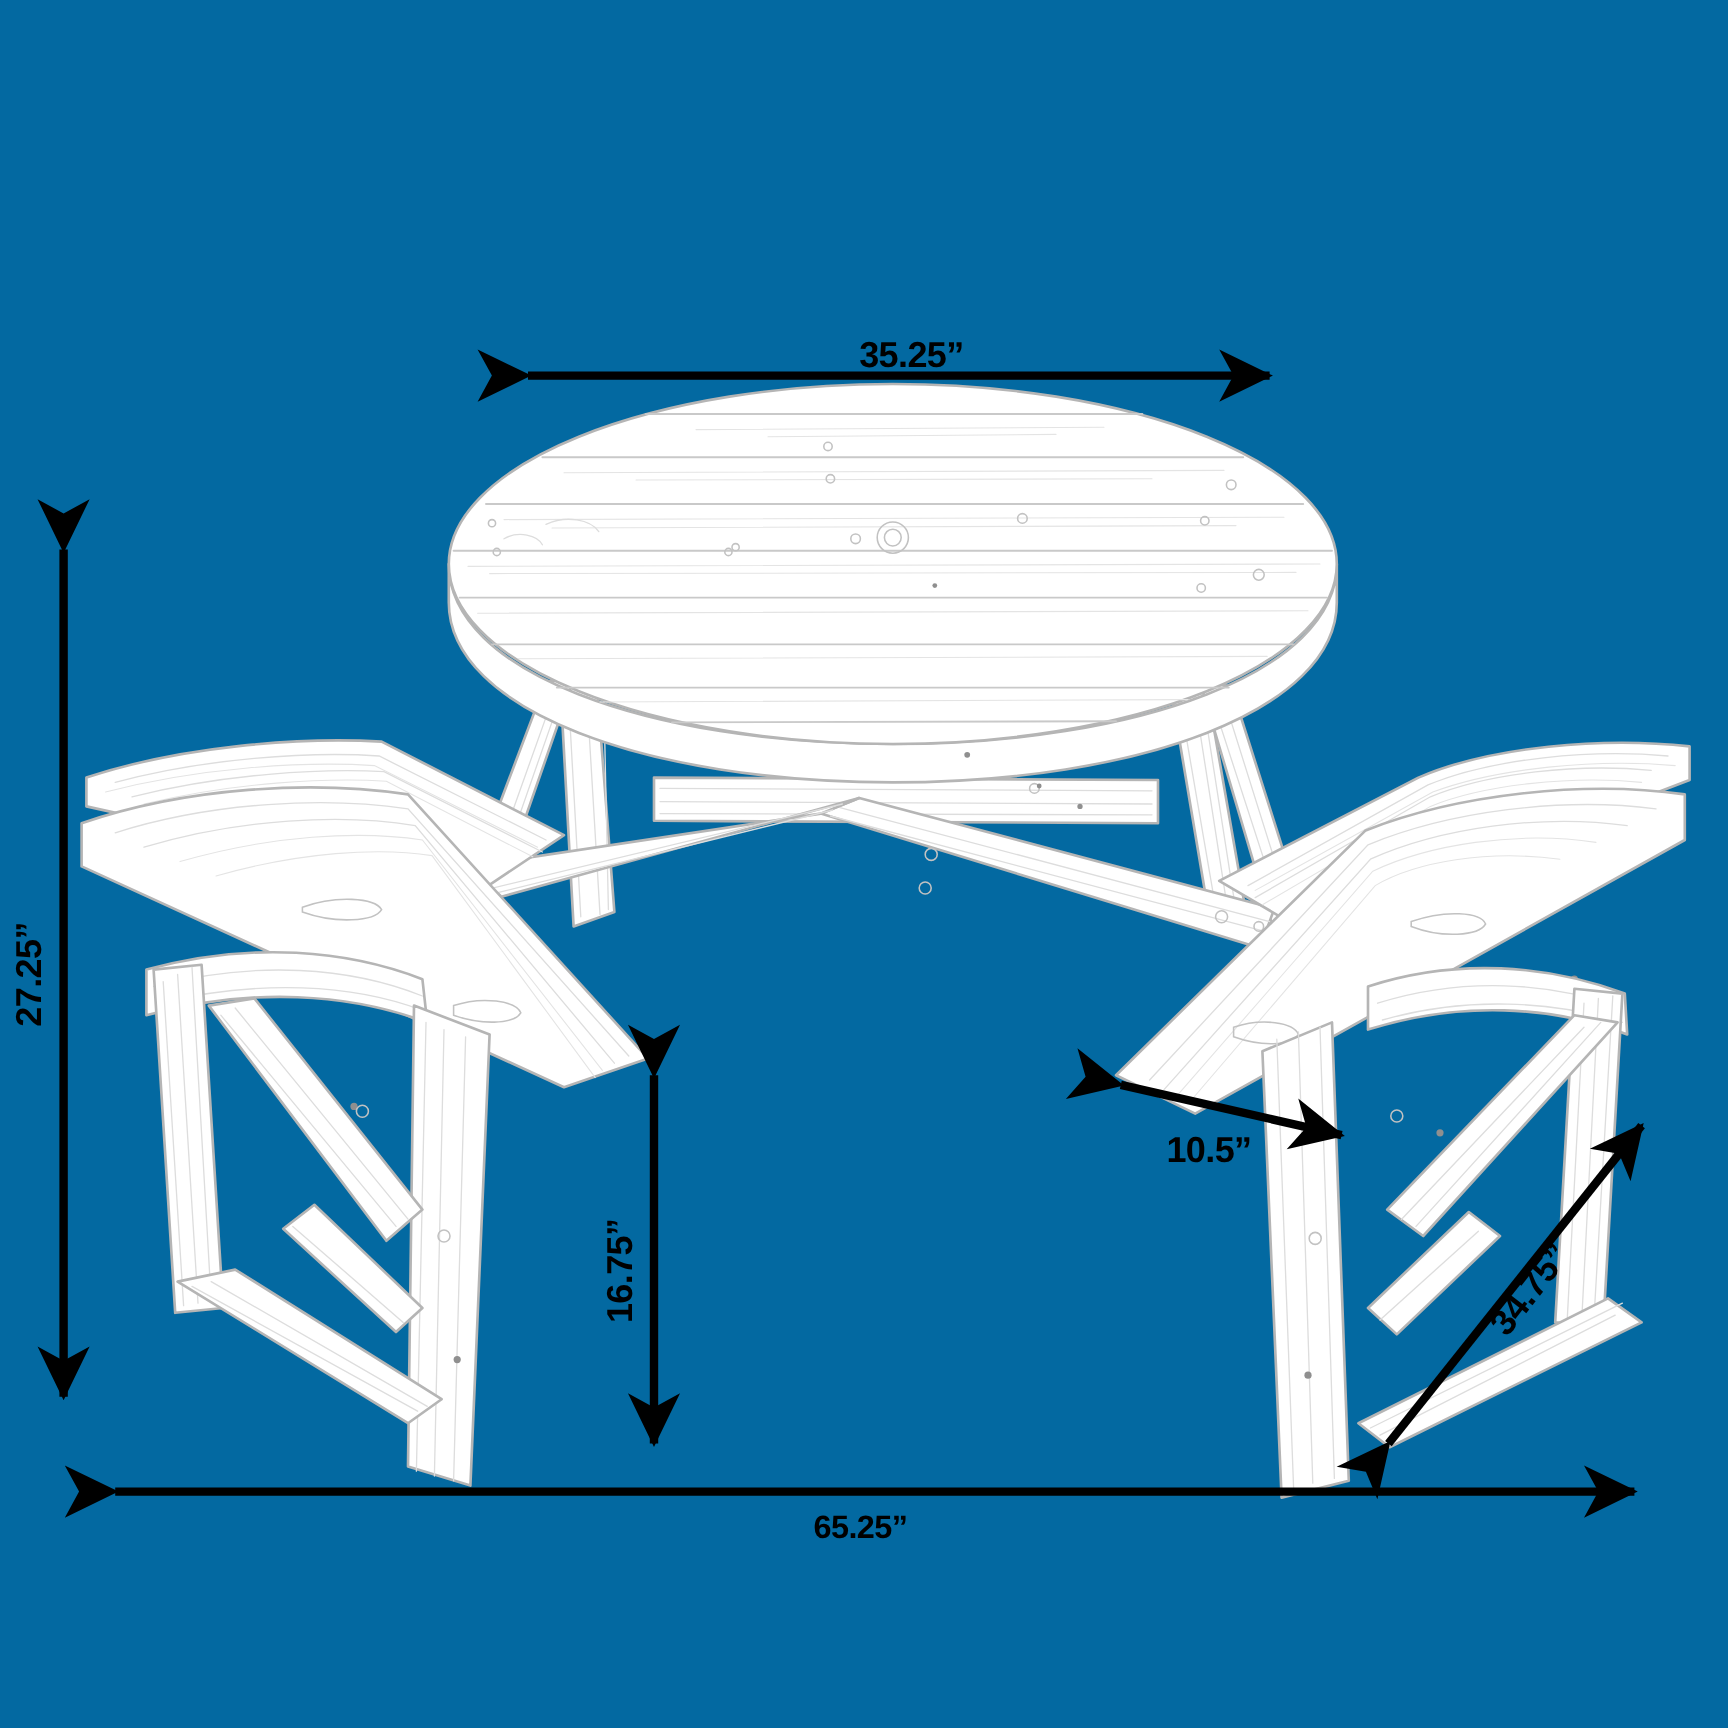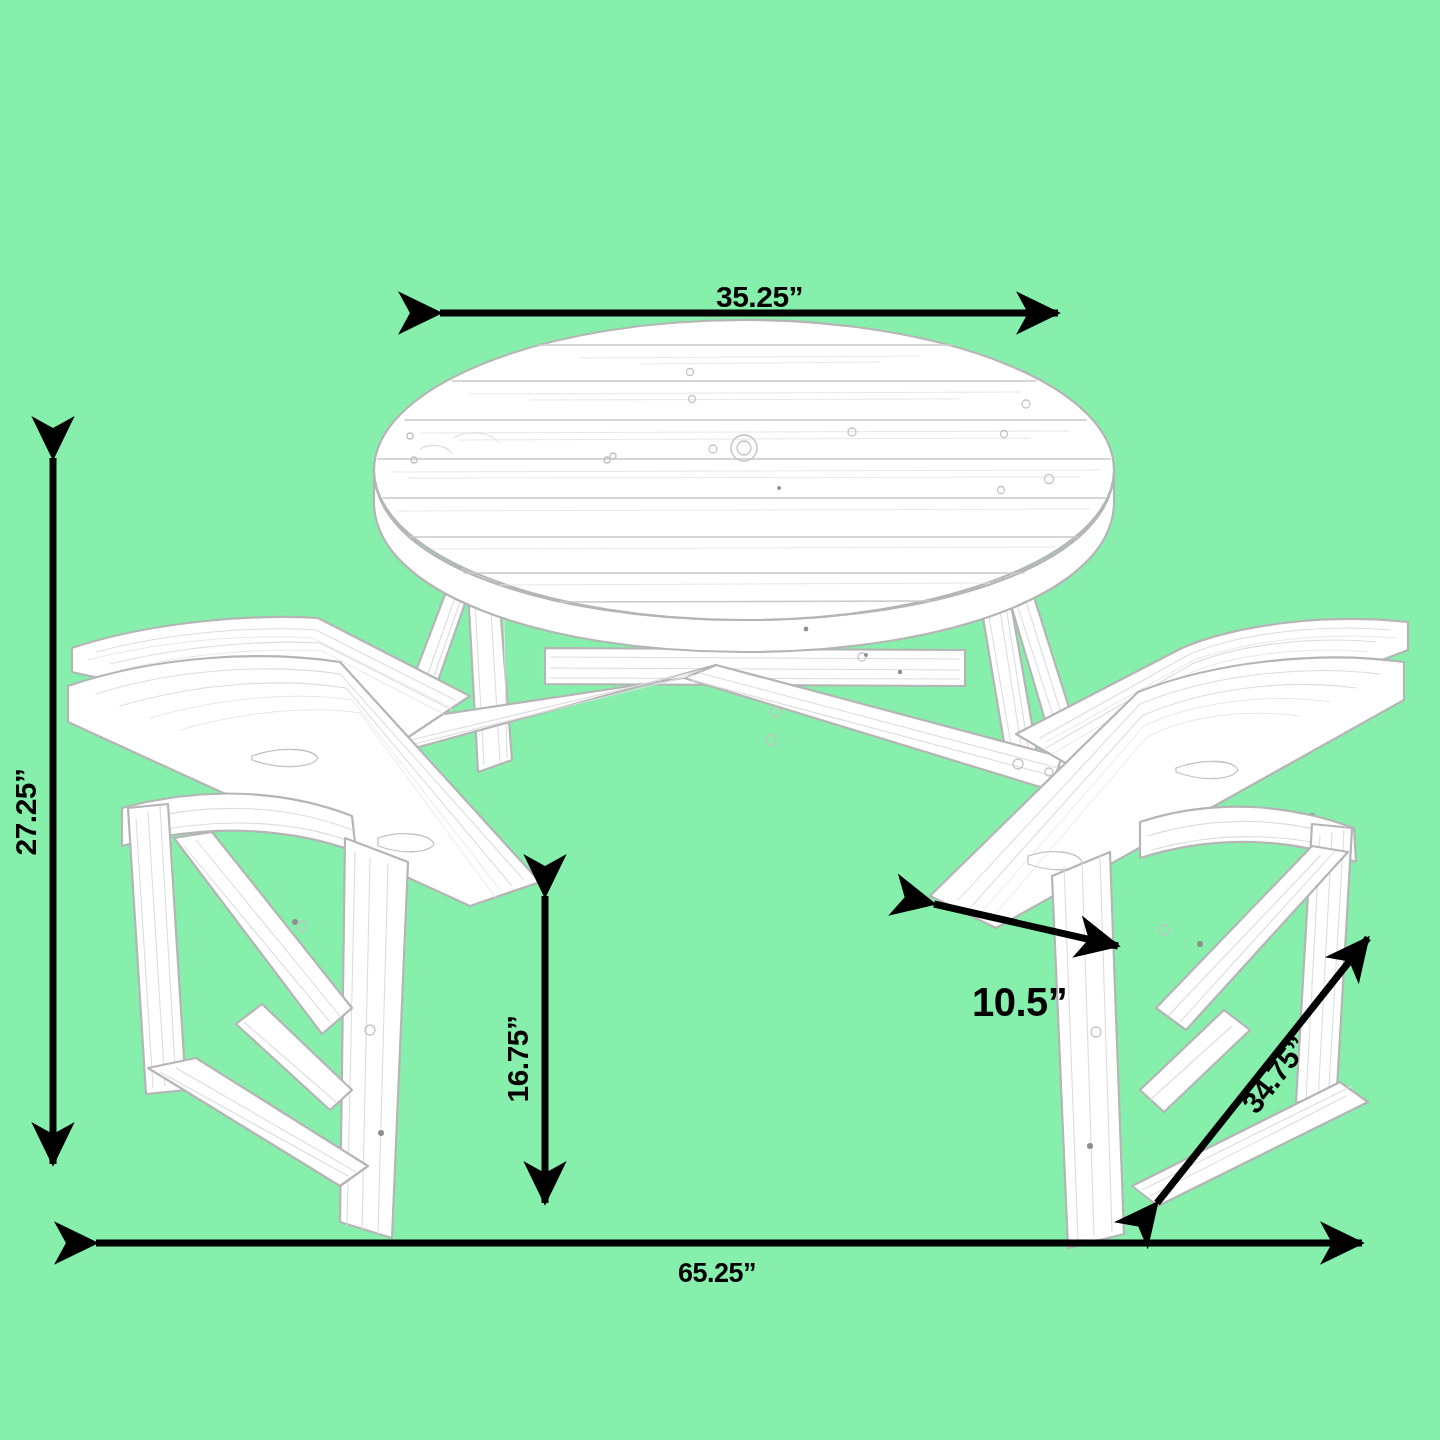--- a/index.html
+++ b/index.html
@@ -4,21 +4,21 @@
 <style>
   html, body {
     margin: 0;
     padding: 0;
     background: #ffffff;
   }
   #canvas {
     position: relative;
     width: 1440px;
     height: 1440px;
-    background: #86efac;
+    background: #0369a1;
     overflow: hidden;
     font-family: "Liberation Sans", sans-serif;
     text-decoration: underline;
   }
   #artwork, #dimlayer {
     position: absolute;
     top: 0;
     left: 0;
     width: 1440px;
     height: 1440px;
@@ -241,19 +241,19 @@
     <line class="dimline" x1="1157" y1="1203" x2="1368" y2="938"></line>
     <line class="dimline" x1="96" y1="1243" x2="1362" y2="1243"></line>
   </svg>
 
   <div class="dim-label" style="left:716px; top:280px; font-size:30px;">35.25”</div>
 
   <div class="dim-label" style="left:-18px; top:795px; font-size:30px; transform:rotate(-90deg); transform-origin:center center;">27.25”</div>
 
   <div class="dim-label" style="left:474px; top:1042px; font-size:30px; transform:rotate(-90deg); transform-origin:center center;">16.75”</div>
 
-  <div class="dim-label" style="left:972px; top:980px; font-size:40px;text-align:right;">10.5”</div>
+  <div class="dim-label" style="left:972px; top:942px; font-size:30px;text-align:right;">10.5”</div>
 
   <div class="dim-label" style="left:1232px; top:1058px; font-size:30px; transform:rotate(-52deg); transform-origin:center center;">34.75”</div>
 
   <div class="dim-label" style="left:678px; top:1258px; font-size:27px;">65.25”</div>
 
 </div>
 
 </body></html>

